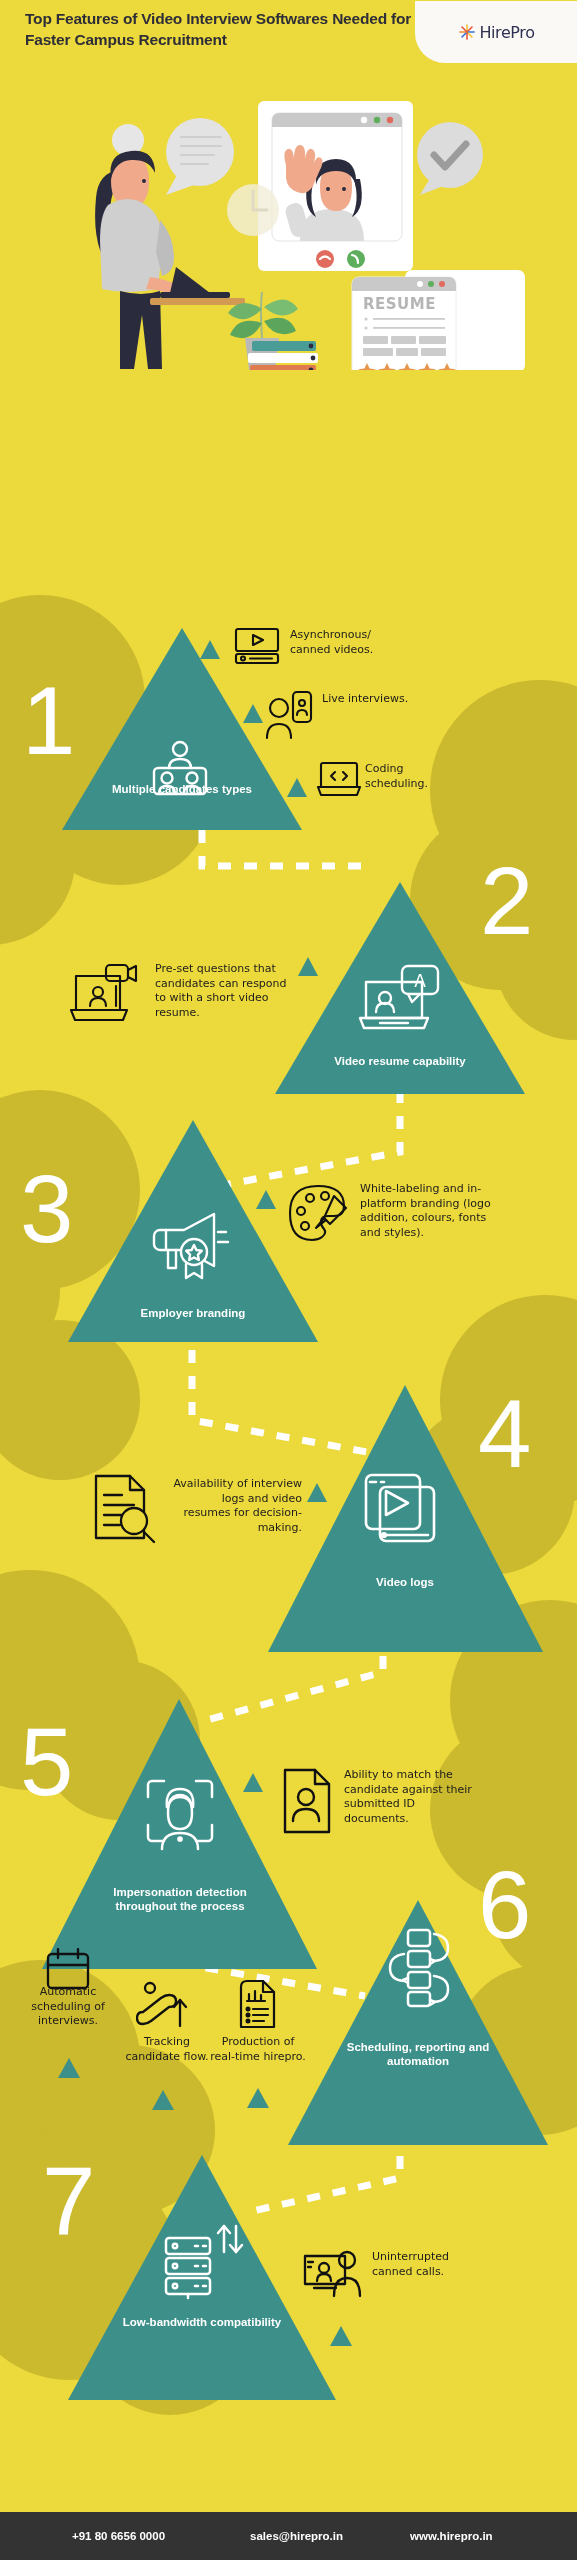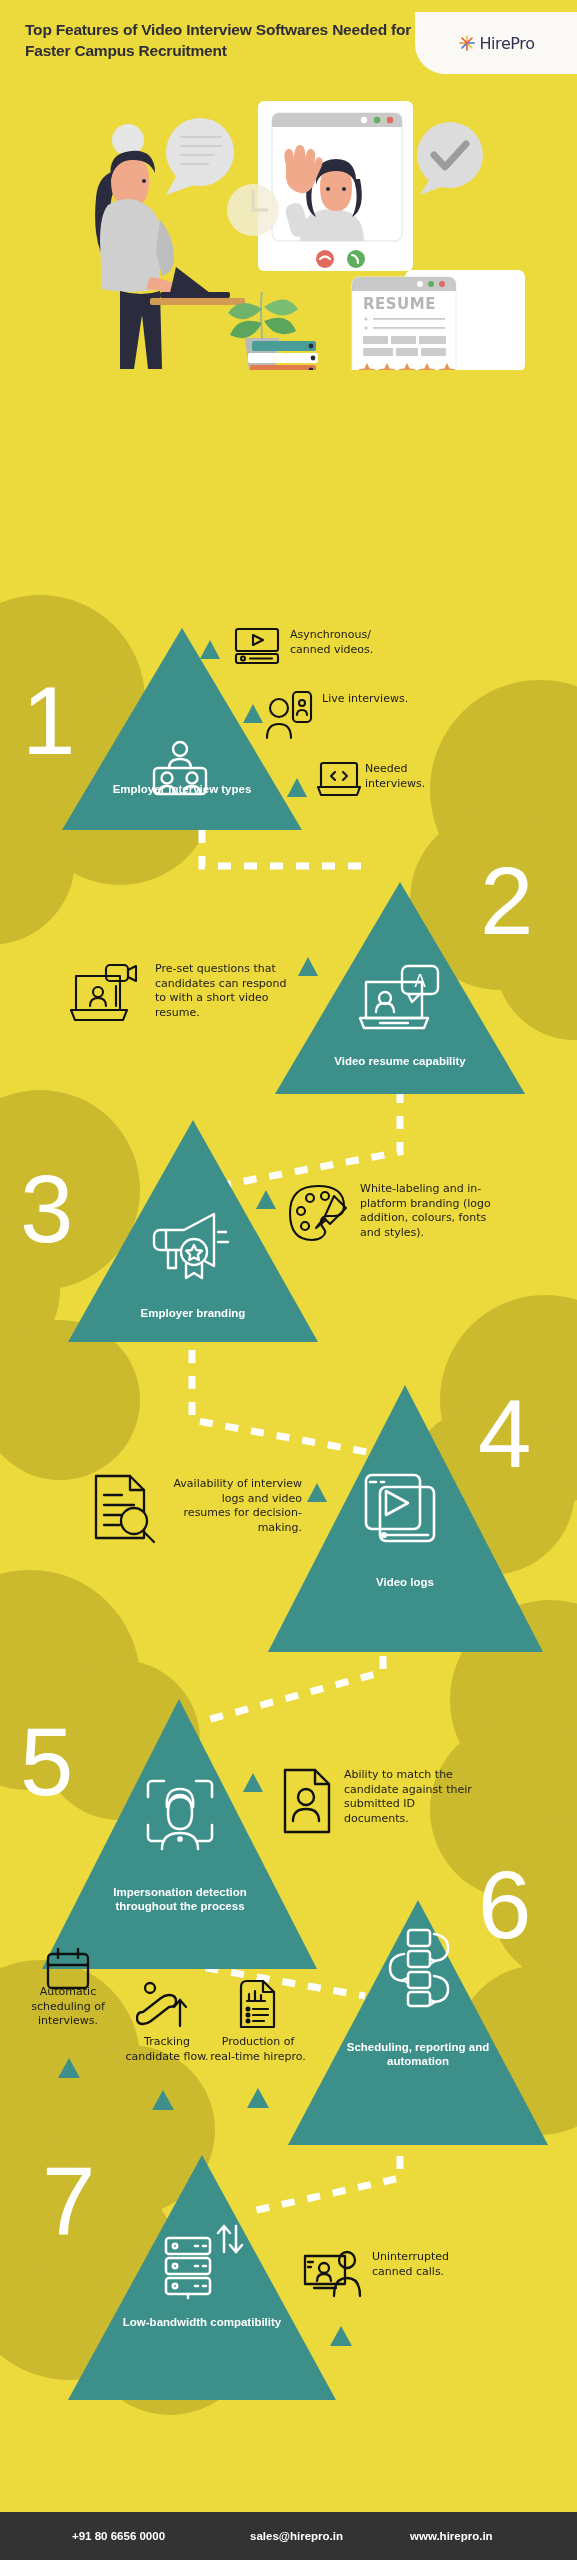--- a/index.html
+++ b/index.html
@@ -16,21 +16,21 @@
     height: 2560px;
     overflow: hidden;
     background: #ecd93c;
   }
 
   
   .blobs { position: absolute; inset: 0; width: 577px; height: 2560px; pointer-events: none; }
 
   
   .header {
-    position: absolute; top: 12px; left: 0; width: 577px; height: 62px;
+    position: absolute; top: 1px; left: 0; width: 577px; height: 62px;
     background: #ecd93c; z-index: 6;
   }
   .title {
     position: absolute; left: 25px; top: 8px; width: 390px;
     font-size: 15.5px; font-weight: bold; line-height: 1.33;
     color: #2e2e38; letter-spacing: -0.2px;
   }
   .logo-plate {
     position: absolute; right: 0; top: 0; width: 162px; height: 62px;
     background: #faf9f5; border-bottom-left-radius: 30px;
@@ -250,21 +250,21 @@
         <circle cx="36" cy="9" r="7"></circle>
         <path d="M25 28 q0-9 11-9 q11 0 11 9"></path>
         <rect x="10" y="28" width="52" height="26" rx="4"></rect>
         <circle cx="23" cy="38" r="5.5"></circle>
         <path d="M15 53 q0-7 8-7 q8 0 8 7"></path>
         <circle cx="48" cy="38" r="5.5"></circle>
         <path d="M40 53 q0-7 8-7 q8 0 8 7"></path>
       </g>
     </svg>
 
-    <div class="tri-label" style="left:102px;top:182px;width:160px;">Employer interview types</div>
+    <div class="tri-label" style="left:102px;top:182px;width:160px;">Multiple candidates types</div>
 
     <svg class="marker" style="left:200px;top:40px;" width="20" height="19" viewBox="0 0 20 19">
         <polygon points="10,0 20,19 0,19" fill="#3d8f8a"></polygon>
       </svg>
     <svg class="item-icon" style="left:234px;top:26px;" width="46" height="40" viewBox="0 0 46 40">
       <g fill="none" stroke="#111111" stroke-width="2.1" stroke-linecap="round" stroke-linejoin="round">
         <rect x="2" y="3" width="42" height="22" rx="2"></rect>
         <path d="M19 9 l10 5 l-10 5 z"></path>
         <rect x="2" y="28" width="42" height="9" rx="2"></rect>
         <circle cx="9" cy="32.5" r="2"></circle>
@@ -290,21 +290,21 @@
     <svg class="marker" style="left:287px;top:178px;" width="20" height="19" viewBox="0 0 20 19">
         <polygon points="10,0 20,19 0,19" fill="#3d8f8a"></polygon>
       </svg>
     <svg class="item-icon" style="left:317px;top:160px;" width="44" height="38" viewBox="0 0 44 38">
       <g fill="none" stroke="#111111" stroke-width="2.1" stroke-linecap="round" stroke-linejoin="round">
         <path d="M6 3 h32 a2 2 0 0 1 2 2 v22 h-36 v-22 a2 2 0 0 1 2 -2z"></path>
         <path d="M1 27 h42 l-3 8 h-36 z"></path>
         <path d="M18 12 l-4 4 l4 4 M26 12 l4 4 l-4 4"></path>
       </g>
     </svg>
-    <div class="item-text" style="left:365px;top:162px;width:100px;">Needed interviews.</div>
+    <div class="item-text" style="left:365px;top:162px;width:100px;">Coding scheduling.</div>
   </div>
 
   <svg class="connector" style="left:180px;top:830px;" width="200" height="70" viewBox="0 0 200 70">
     <path d="M22 0 V36 H190" stroke="#ffffff" stroke-width="7" fill="none" stroke-dasharray="13 13" stroke-linecap="butt"></path>
   </svg>
 
   <div class="section" style="top:862px;height:250px;">
     <div class="bignum" style="left:480px;top:0px;">2</div>
 
     <svg class="tri" style="left:275px;top:20px;" width="250" height="212" viewBox="0 0 250 212">

